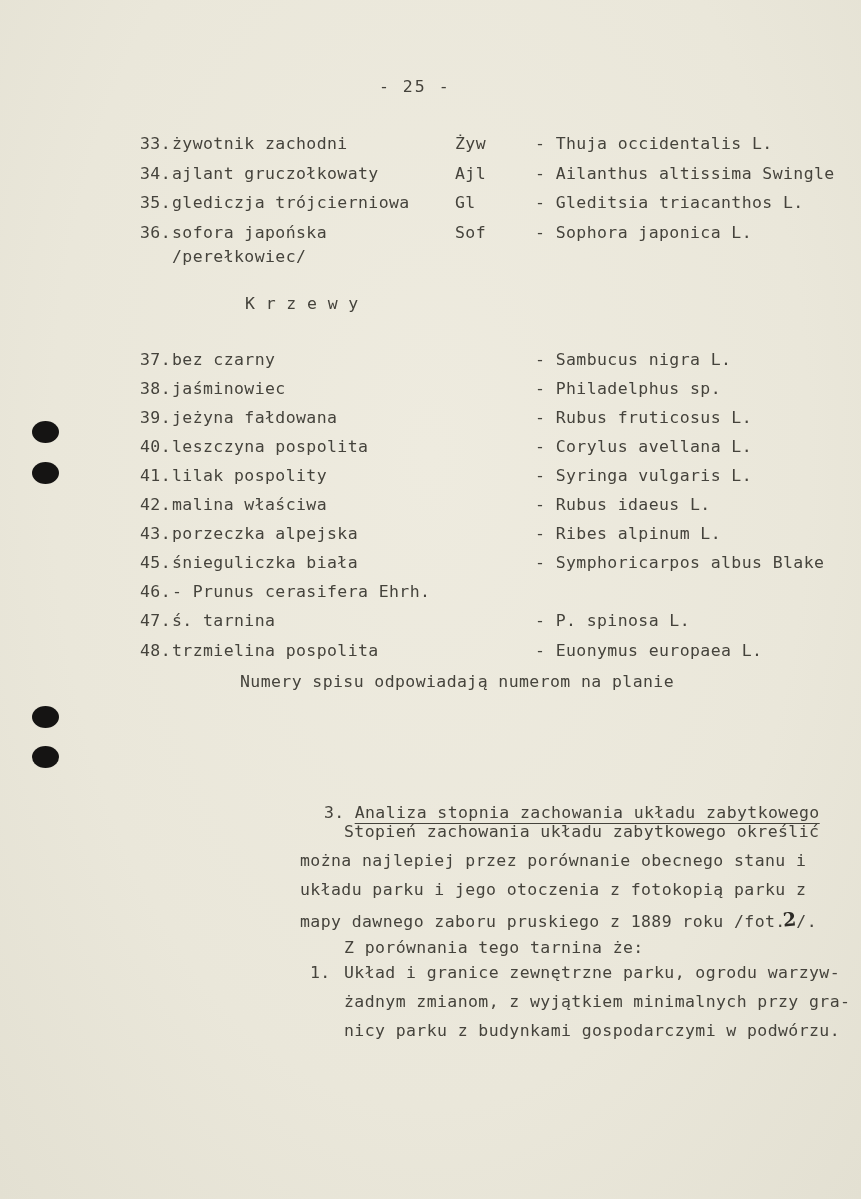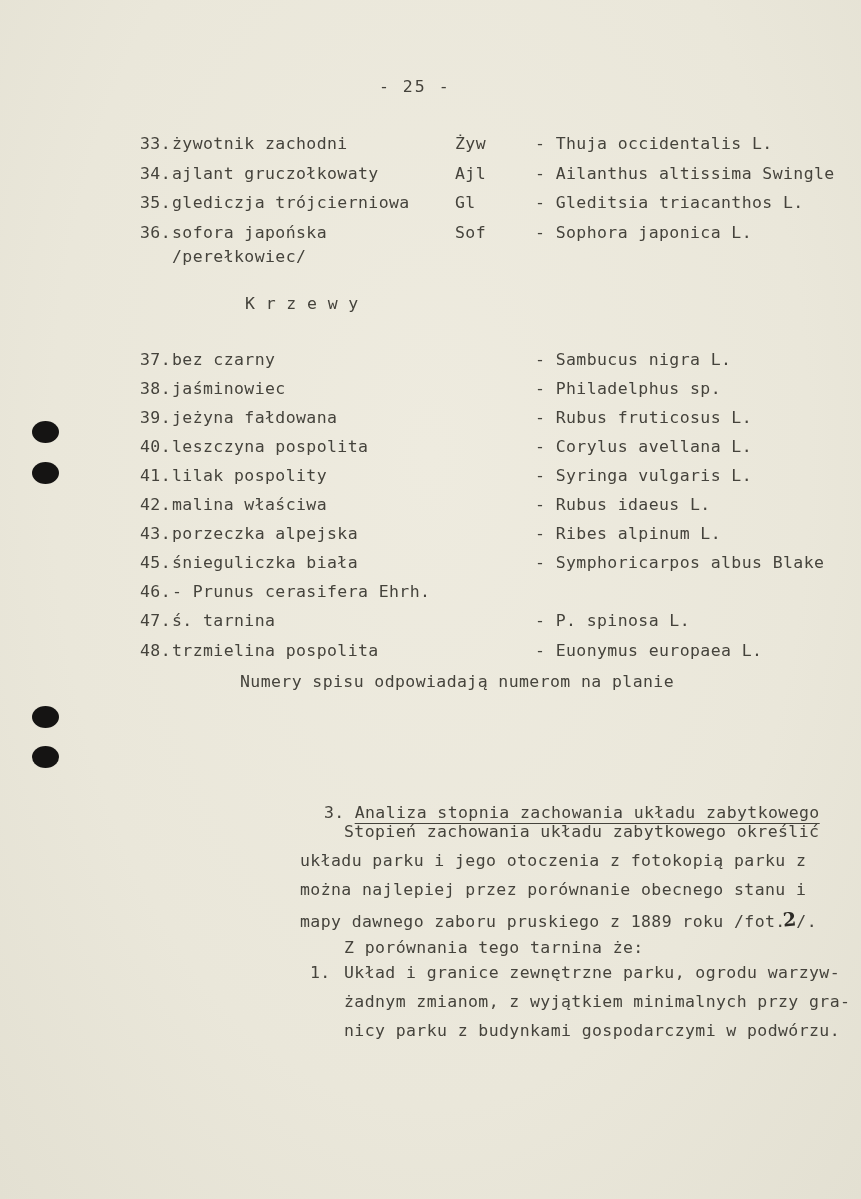--- a/index.html
+++ b/index.html
@@ -173,22 +173,22 @@
   </div>
 
   <div class="plan-note">Numery spisu odpowiadają numerom na planie</div>
 
   <div class="section-heading">
     <span class="sec-num">3.</span><span class="sec-title">Analiza stopnia zachowania układu zabytkowego</span>
   </div>
 
   <div class="para">
     <div class="pline indent">Stopień zachowania układu zabytkowego określić</div>
+    <div class="pline">można najlepiej przez porównanie obecnego stanu i</div>
     <div class="pline">układu parku i jego otoczenia z fotokopią parku z</div>
-    <div class="pline">można najlepiej przez porównanie obecnego stanu i</div>
     <div class="pline"><span>mapy dawnego zaboru pruskiego z 1889 roku /fot.</span><span class="hand">2</span><span>/.</span></div>
     <div class="pline indent">Z porównania tego tarnina że:</div>
   </div>
 
   <div class="item1">
     <div class="iline"><span class="inum">1.</span><span>Układ i granice zewnętrzne parku, ogrodu warzyw-</span></div>
     <div class="iline cont">żadnym zmianom, z wyjątkiem minimalnych przy gra-</div>
     <div class="iline cont">nicy parku z budynkami gospodarczymi w podwórzu.</div>
   </div>
 

